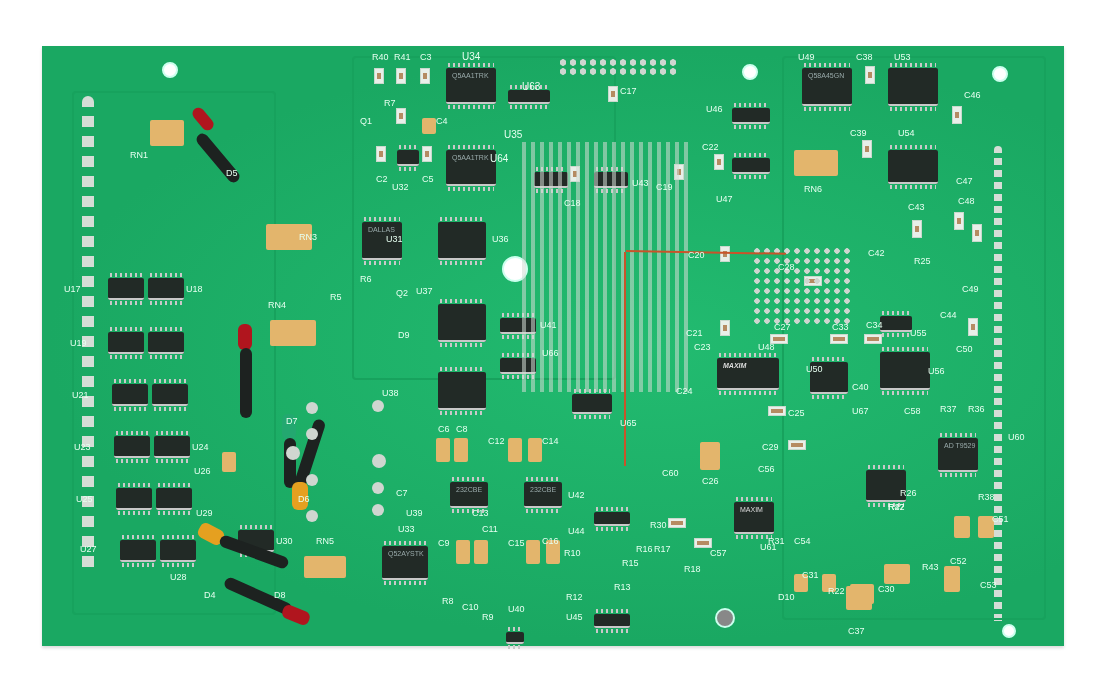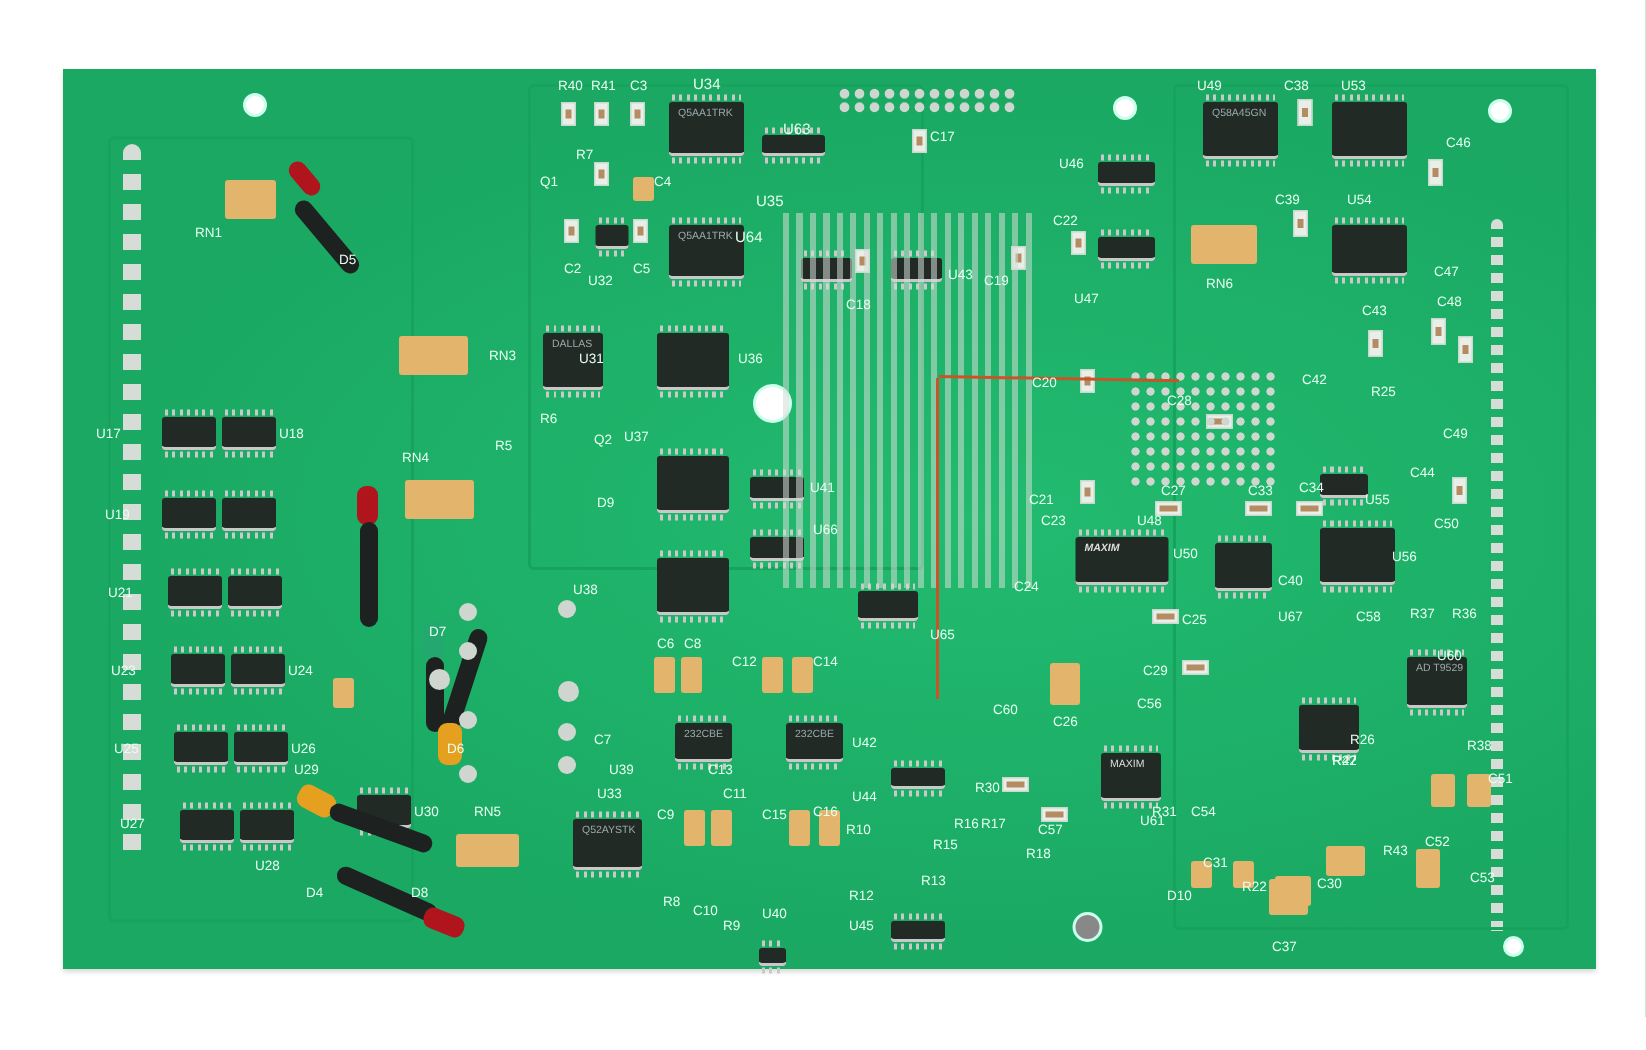--- a/index.html
+++ b/index.html
@@ -206,21 +206,21 @@
   <span class="lbl" style="left:342px;top:52px">R7</span>
   <span class="lbl" style="left:318px;top:70px">Q1</span>
   <span class="lbl" style="left:394px;top:70px">C4</span>
   <span class="lbl" style="left:462px;top:84px;font-size:10px">U35</span>
   <span class="lbl" style="left:448px;top:108px;font-size:10px">U64</span>
   <span class="lbl" style="left:334px;top:128px">C2</span>
   <span class="lbl" style="left:380px;top:128px">C5</span>
   <span class="lbl" style="left:350px;top:136px">U32</span>
   <span class="lbl" style="left:88px;top:104px">RN1</span>
   <span class="lbl" style="left:184px;top:122px">D5</span>
-  <span class="lbl" style="left:284px;top:186px">RN3</span>
+  <span class="lbl" style="left:257px;top:186px">RN3</span>
   <span class="lbl" style="left:344px;top:188px">U31</span>
   <span class="lbl" style="left:450px;top:188px">U36</span>
   <span class="lbl" style="left:318px;top:228px">R6</span>
   <span class="lbl" style="left:288px;top:246px">R5</span>
   <span class="lbl" style="left:354px;top:242px">Q2</span>
   <span class="lbl" style="left:374px;top:240px">U37</span>
   <span class="lbl" style="left:226px;top:254px">RN4</span>
   <span class="lbl" style="left:356px;top:284px">D9</span>
   <span class="lbl" style="left:22px;top:238px">U17</span>
   <span class="lbl" style="left:144px;top:238px">U18</span>
@@ -256,21 +256,21 @@
   <span class="lbl" style="left:868px;top:282px">U55</span>
   <span class="lbl" style="left:652px;top:296px">C23</span>
   <span class="lbl" style="left:716px;top:296px">U48</span>
   <span class="lbl" style="left:914px;top:298px">C50</span>
   <span class="lbl" style="left:498px;top:274px">U41</span>
 
   <span class="lbl" style="left:30px;top:344px">U21</span>
   <span class="lbl" style="left:32px;top:396px">U23</span>
   <span class="lbl" style="left:150px;top:396px">U24</span>
   <span class="lbl" style="left:34px;top:448px">U25</span>
-  <span class="lbl" style="left:152px;top:448px">U26</span>
+  <span class="lbl" style="left:152px;top:420px">U26</span>
   <span class="lbl" style="left:38px;top:498px">U27</span>
   <span class="lbl" style="left:128px;top:526px">U28</span>
   <span class="lbl" style="left:154px;top:462px">U29</span>
   <span class="lbl" style="left:234px;top:490px">U30</span>
   <span class="lbl" style="left:162px;top:544px">D4</span>
   <span class="lbl" style="left:256px;top:448px">D6</span>
   <span class="lbl" style="left:244px;top:370px">D7</span>
   <span class="lbl" style="left:232px;top:544px">D8</span>
   <span class="lbl" style="left:340px;top:342px">U38</span>
   <span class="lbl" style="left:396px;top:378px">C6</span>
@@ -298,39 +298,39 @@
   <span class="lbl" style="left:620px;top:422px">C60</span>
   <span class="lbl" style="left:716px;top:418px">C56</span>
   <span class="lbl" style="left:660px;top:430px">C26</span>
   <span class="lbl" style="left:526px;top:444px">U42</span>
   <span class="lbl" style="left:526px;top:480px">U44</span>
   <span class="lbl" style="left:608px;top:474px">R30</span>
   <span class="lbl" style="left:500px;top:490px">C16</span>
   <span class="lbl" style="left:522px;top:502px">R10</span>
   <span class="lbl" style="left:594px;top:498px">R16</span>
   <span class="lbl" style="left:612px;top:498px">R17</span>
-  <span class="lbl" style="left:650px;top:502px">C57</span>
+  <span class="lbl" style="left:668px;top:502px">C57</span>
   <span class="lbl" style="left:718px;top:496px">U61</span>
   <span class="lbl" style="left:726px;top:490px">R31</span>
   <span class="lbl" style="left:752px;top:490px">C54</span>
   <span class="lbl" style="left:580px;top:512px">R15</span>
   <span class="lbl" style="left:642px;top:518px">R18</span>
   <span class="lbl" style="left:524px;top:546px">R12</span>
   <span class="lbl" style="left:572px;top:536px">R13</span>
   <span class="lbl" style="left:524px;top:566px">U45</span>
   <span class="lbl" style="left:760px;top:524px">C31</span>
   <span class="lbl" style="left:736px;top:546px">D10</span>
-  <span class="lbl" style="left:740px;top:318px">U50</span>
+  <span class="lbl" style="left:764px;top:318px">U50</span>
   <span class="lbl" style="left:810px;top:336px">C40</span>
   <span class="lbl" style="left:810px;top:360px">U67</span>
   <span class="lbl" style="left:862px;top:360px">C58</span>
   <span class="lbl" style="left:898px;top:358px">R37</span>
   <span class="lbl" style="left:926px;top:358px">R36</span>
   <span class="lbl" style="left:886px;top:320px">U56</span>
-  <span class="lbl" style="left:916px;top:386px">U60</span>
+  <span class="lbl" style="left:966px;top:386px">U60</span>
   <span class="lbl" style="left:858px;top:442px">R26</span>
   <span class="lbl" style="left:846px;top:456px">R42</span>
   <span class="lbl" style="left:846px;top:456px">R27</span>
   <span class="lbl" style="left:936px;top:446px">R38</span>
   <span class="lbl" style="left:950px;top:468px">C51</span>
   <span class="lbl" style="left:788px;top:546px;top:540px;left:786px">R22</span>
   <span class="lbl" style="left:836px;top:582px;top:538px;left:836px">C30</span>
   <span class="lbl" style="left:880px;top:516px">R43</span>
   <span class="lbl" style="left:908px;top:510px">C52</span>
   <span class="lbl" style="left:938px;top:534px">C53</span>

